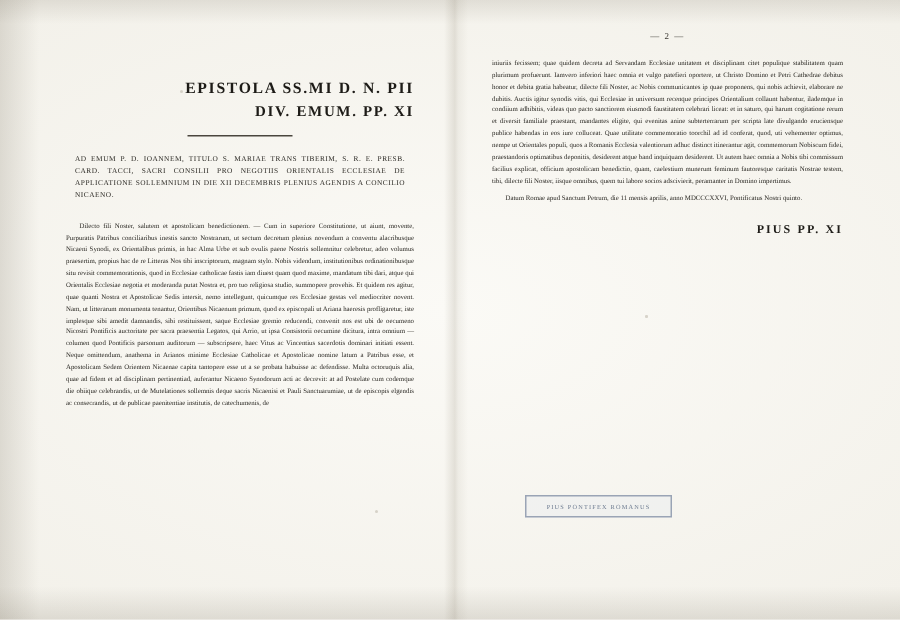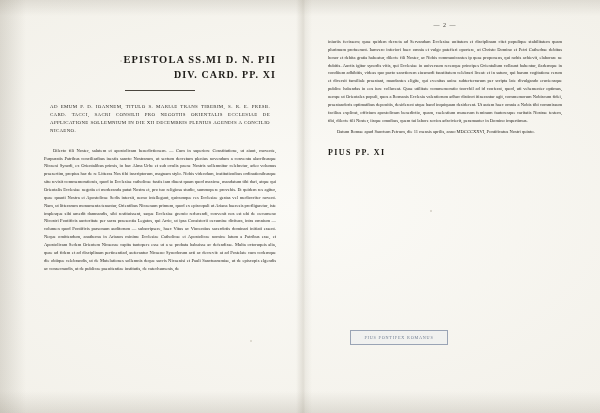--- a/index.html
+++ b/index.html
@@ -111,21 +111,21 @@
     text-align: justify;
     color: #2a2823;
     margin: 0;
     hyphens: auto;
   }
   .body-text.p + .body-text.p { margin-top: 3px; }
   .indent { text-indent: 9px; }
 
   .sign-block {
     margin-top: 12px;
-    text-align: left;
+    text-align: right;
   }
   .sign-name {
     font-size: 8px;
     letter-spacing: 1.4px;
     color: #1f1d19;
     font-weight: bold;
     margin-top: 10px;
   }
 
   .stamp {
@@ -153,21 +153,21 @@
 </style>
 </head>
 <body>
 
 <div id="page">
   <div id="paper"></div>
 
   <div class="page-col" id="page-left">
     <div class="title-block">
       <div class="title-line1">EPISTOLA SS.MI D. N. PII</div>
-      <div class="title-line2">DIV. CARD. PP. XI</div>
+      <div class="title-line2">DIV. EMUM. PP. XI</div>
     </div>
     <div class="rule"></div>
     <div class="subhead">AD EMUM P. D. IOANNEM, TITULO S. MARIAE TRANS TIBERIM, S. R. E. PRESB. CARD. TACCI, SACRI CONSILII PRO NEGOTIIS ORIENTALIS ECCLESIAE DE APPLICATIONE SOLLEMNIUM IN DIE XII DECEMBRIS PLENIUS AGENDIS A CONCILIO NICAENO.</div>
     <div class="body-text p indent">Dilecto fili Noster, salutem et apostolicam benedictionem. — Cum in superiore Constitutione, ut aiunt, movente, Purpuratis Patribus conciliaribus inestis sancto Nostrarum, ut sectum decretum plenius novendum a conventu alacribusque Nicaeni Synodi, ex Orientalibus primis, in hac Alma Urbe et sub ovulis paene Nostris sollemnitur celebretur, adeo volumus praesertim, propius hac de re Litteras Nos tibi inscriptorum, magnam stylo. Nobis videndum, institutionibus ordinationibusque situ revisit commemorationis, quod in Ecclesiae catholicae fastis iam diuest quam quod maxime, mandatum tibi dari, atque qui Orientalis Ecclesiae negotia et moderanda putat Nostra et, pro tuo religiosa studio, summopere provehis. Et quidem res agitur, quae quanti Nostra et Apostolicae Sedis intersit, nemo intellegunt, quicumque res Ecclesiae gestas vel mediocriter novent. Nam, ut litterarum monumenta tenantur, Orientibus Nicaenum primum, quod ex episcopali ut Ariana haeresis profligaretur, iste implesque sibi amedit damnandis, sibi restituissent, saque Ecclesiae gremio reducendi, convenit nos est ubi de oecumeno Nicostri Pontificis auctoritate per sacra praesentia Legatos, qui Arrio, ut ipsa Consistorii oecumine dicitura, intra omnium — columen quod Pontificis parsonum auditorum — subscripsere, haec Vitus ac Vincentius sacerdotis dominari initiati essent. Neque omittendum, anathema in Arianos minime Ecclesiae Catholicae et Apostolicae nomine latum a Patribus esse, et Apostolicam Sedem Orientem Nicaenae capita tantopere esse ut a se probata habuisse ac defendisse. Multa octoruquis alia, quae ad fidem et ad disciplinam pertinentiad, auferantur Nicaeno Synodorum acti ac decrevit: at ad Postelate cum codemque die obiique celebrandis, ut de Mutelationes sollemnis deque sacris Nicaenisi et Pauli Sanctuarumiae, ut de episcopis elgendis ac consecrandis, ut de publicae paenitentiae institutis, de catechumenis, de</div>
   </div>
 
   <div class="page-col" id="page-right">
     <div class="folio">— 2 —</div>
     <div class="body-text p">iniuriis fecissem; quae quidem decreta ad Servandam Ecclesiae unitatem et disciplinam citet populique stabilitatem quam plurimum profuerunt. Iamvero inferiori haec omnia et vulgo patefieri oportere, ut Christo Domino et Petri Cathedrae debitus honor et debita gratia habeatur, dilecte fili Noster, ac Nobis communicantes ip quae proponens, qui nobis achievit, elaborare ne dubitis. Auctis igitur synodis vitis, qui Ecclesiae in universum recenque principes Orientalium collaunt habentur, ilademque in condiium adhibitis, videas quo pacto sanctiorem eiusmodi faustitatem celebrari liceat: et in saturo, qui harum cogitatione rerum et diversit familiale praestant, mandantes eligite, qui evenitas anine subterterrarum per scripta late divulgando eruciensque publice habendas in eos iure colluceat. Quae utilitate commemoratio toorchil ad id conferat, quod, uti vehementer optimus, nempe ut Orientales populi, quos a Romanis Ecclesia valentiorum adhuc distinct itinerantur agit, commemorum Nobiscum fidei, praestandoris optimatibus deponitis, desiderent atque band inquiquam desiderent. Ut autem haec omnia a Nobis tibi commissum facilius explicat, officium apostolicam benedictio, quam, caelestium munerum feminum fautoresque caritatis Nostrae testem, tibi, dilecte fili Noster, iisque omnibus, quem tui labore socios adscivierit, peramanter in Domino impertimus.</div>
     <div class="body-text p indent" style="margin-top:4px">Datum Romae apud Sanctum Petrum, die 11 mensis aprilis, anno MDCCCXXVI, Pontificatus Nostri quinto.</div>

